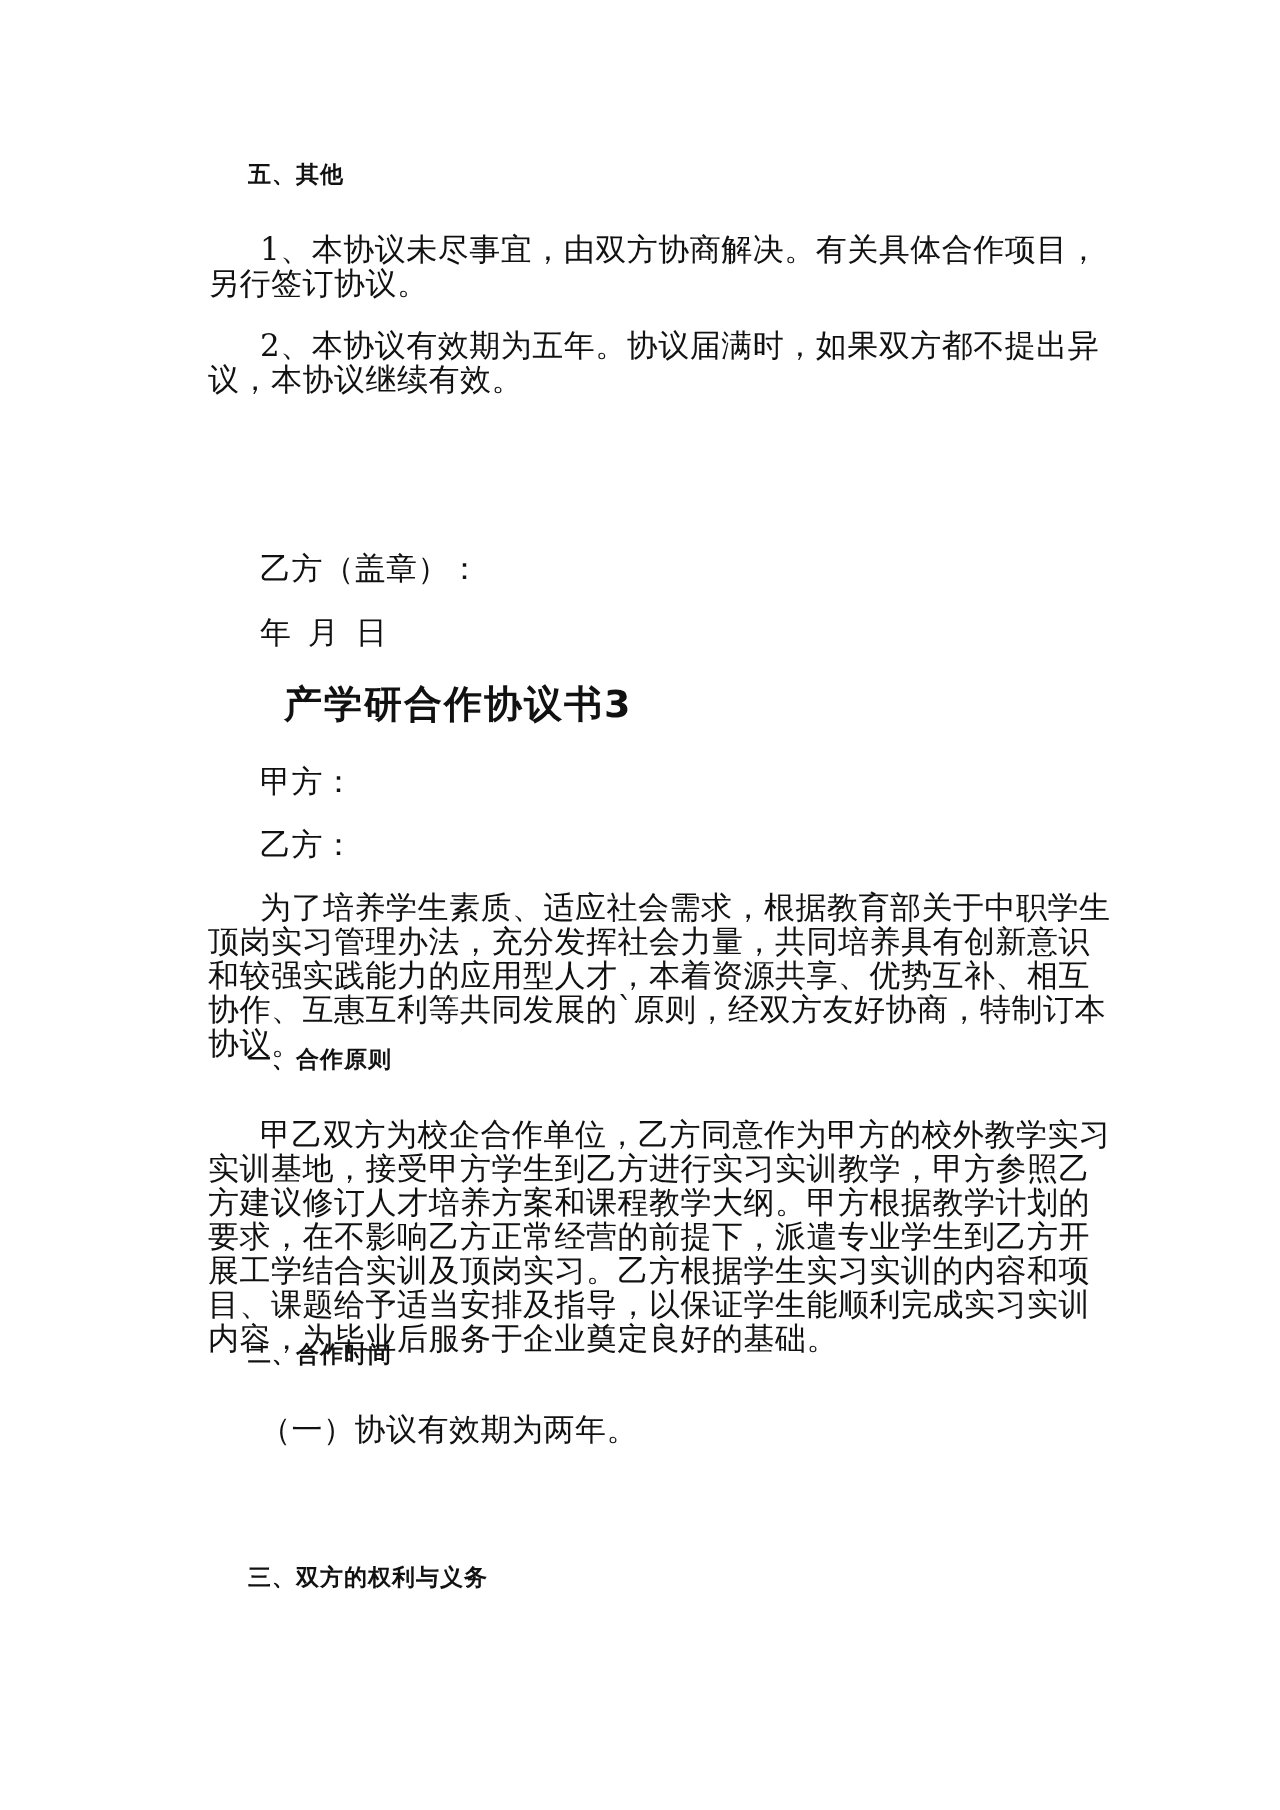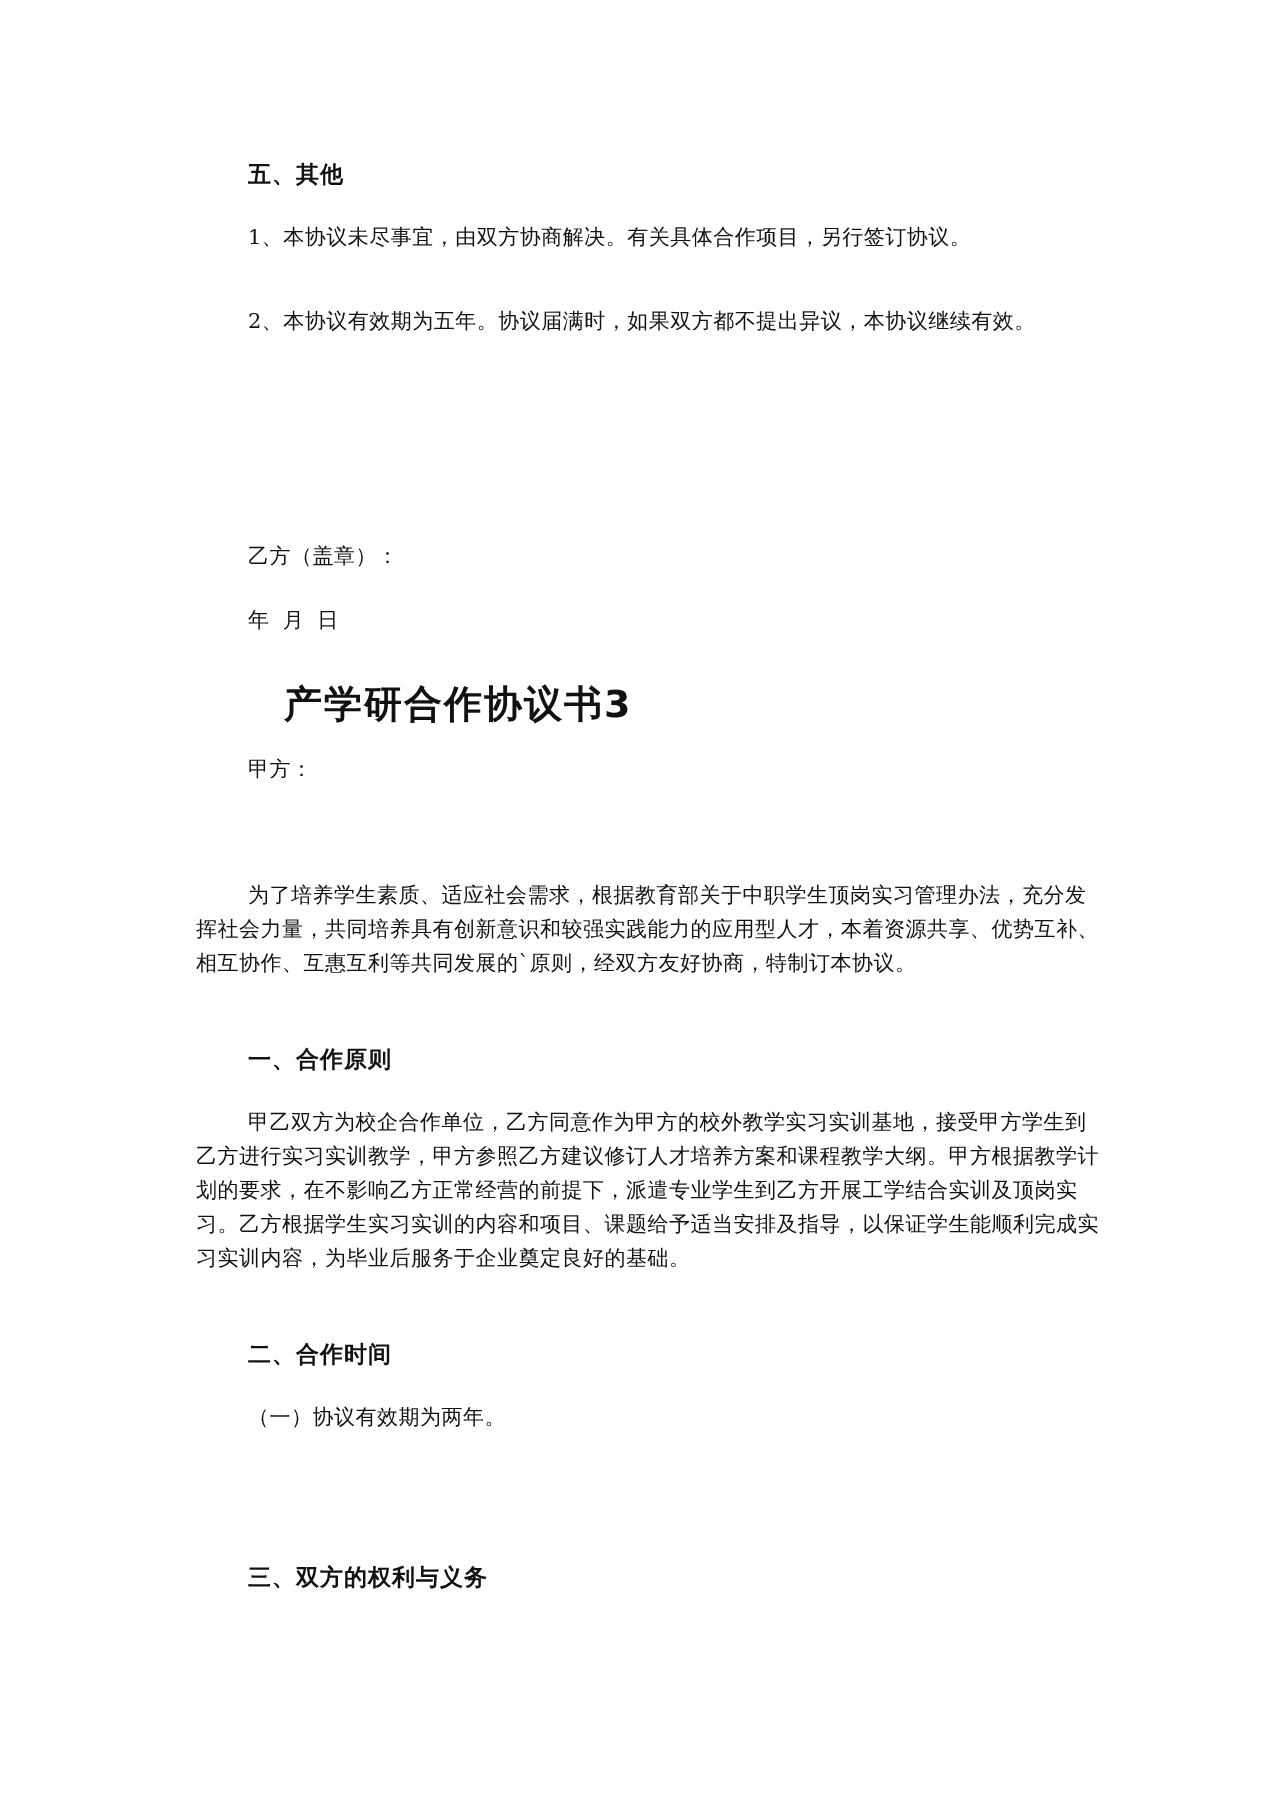--- a/index.html
+++ b/index.html
@@ -19,25 +19,25 @@
       position: absolute;
       left: 0;
       top: 0;
       width: 1280px;
       height: 1810px;
     }
     .p {
       position: absolute;
       left: 196px;
       width: 904px;
-      font-size: 21px;
+      font-size: 31px;
       line-height: 34px;
       letter-spacing: 0.5px;
       text-indent: 52px;
-      margin: 0;
+      margin: 12px;
       white-space: normal;
       word-break: break-all;
     }
     .p.noindent { text-indent: 0; left: 248px; }
     .h {
       position: absolute;
       left: 248px;
       font-size: 23px;
       line-height: 34px;
       font-weight: bold;
@@ -59,28 +59,29 @@
     .paren2 { left: 196px; text-indent: 52px; }
   </style>
 </head>
 <body>
 
 <div class="page">
 
   <h3 class="h" style="top:157px;">五、其他</h3>
 
   <p class="p" style="top:220px;">1、本协议未尽事宜，由双方协商解决。有关具体合作项目，另行签订协议。</p>
-  <p class="p" style="top:304px;">2、本协议有效期为五年。协议届满时，如果双方都不提出异议，本协议继续有效。</p>
+  <p class="p" style="top:316px;">2、本协议有效期为五年。协议届满时，如果双方都不提出异议，本协议继续有效。</p>
 
   <p class="p noindent" style="top:539px;">乙方（盖章）：</p>
   <p class="p noindent" style="top:603px; word-spacing:6px;">年 月 日</p>
 
   <h1 class="title">产学研合作协议书3</h1>
 
   <p class="p noindent" style="top:752px;">甲方：</p>
+  <p class="p noindent" style="top:815px;">乙方：</p>
 
   <p class="p" style="top:878px;">为了培养学生素质、适应社会需求，根据教育部关于中职学生顶岗实习管理办法，充分发挥社会力量，共同培养具有创新意识和较强实践能力的应用型人才，本着资源共享、优势互补、相互协作、互惠互利等共同发展的`原则，经双方友好协商，特制订本协议。</p>
 
   <h3 class="h" style="top:1042px;">一、合作原则</h3>
 
   <p class="p" style="top:1105px;">甲乙双方为校企合作单位，乙方同意作为甲方的校外教学实习实训基地，接受甲方学生到乙方进行实习实训教学，甲方参照乙方建议修订人才培养方案和课程教学大纲。甲方根据教学计划的要求，在不影响乙方正常经营的前提下，派遣专业学生到乙方开展工学结合实训及顶岗实习。乙方根据学生实习实训的内容和项目、课题给予适当安排及指导，以保证学生能顺利完成实习实训内容，为毕业后服务于企业奠定良好的基础。</p>
 
   <h3 class="h" style="top:1337px;">二、合作时间</h3>
 
   <p class="p paren" style="top:1400px;">（一）协议有效期为两年。</p>

